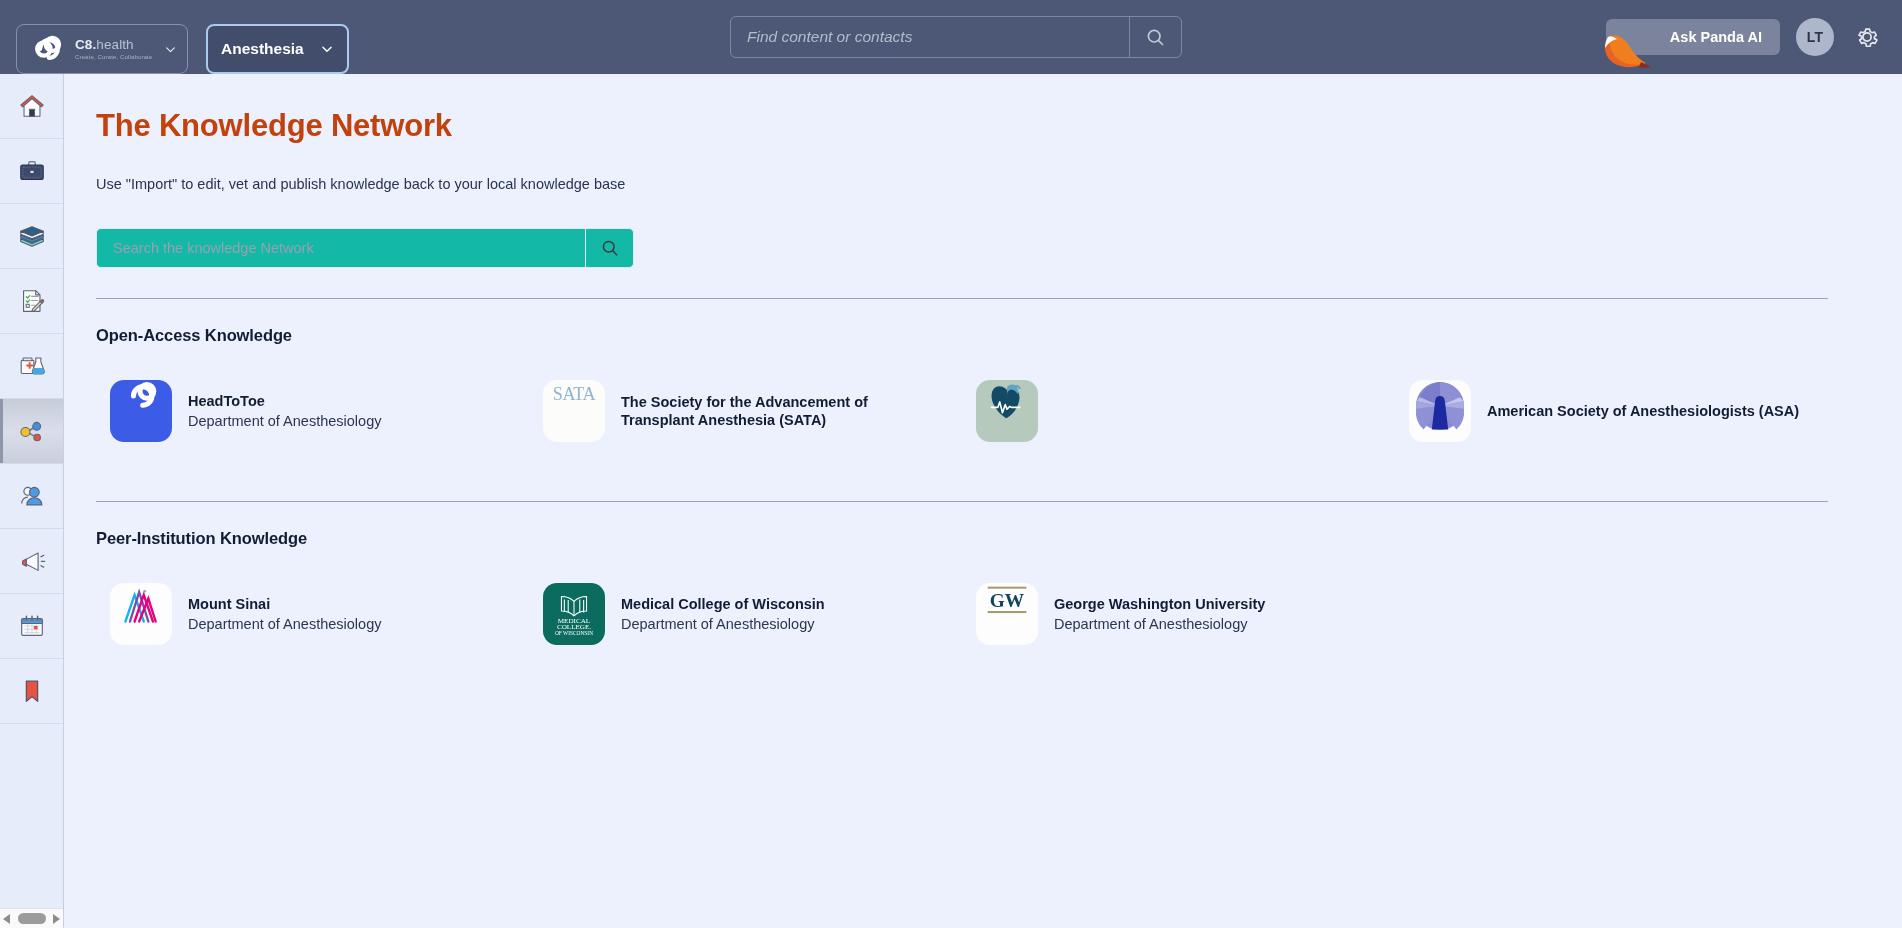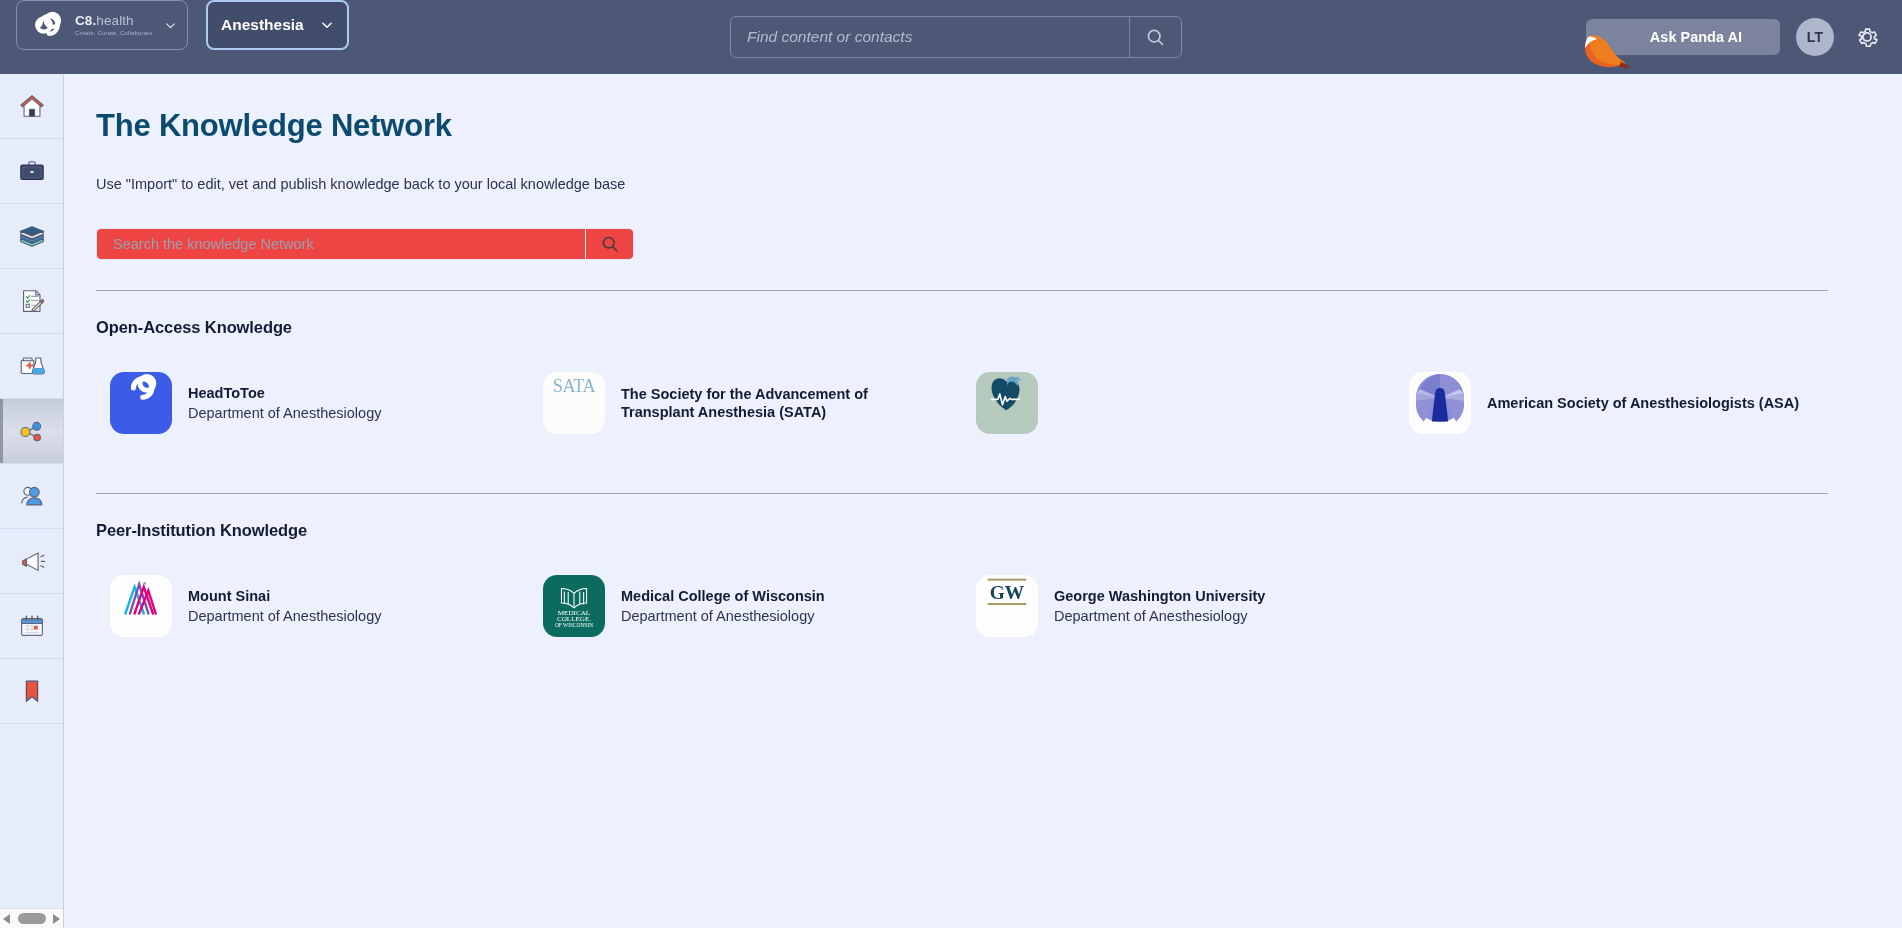--- a/index.html
+++ b/index.html
@@ -8,21 +8,21 @@
     font-family: "Liberation Sans", sans-serif;
     background: #edf1fd;
     overflow: hidden;
   }
 
   
   .topbar {
     position: absolute; top: 0; left: 0;
     width: 1902px; height: 74px;
     background: #4d5876;
-    display: flex; align-items: flex-start;
+    display: flex; align-items: flex-end;
   }
   .brand-pill {
     margin-left: 16px;
     height: 50px; width: 172px;
     border: 1px solid #8791a8; border-radius: 8px;
     display: flex; align-items: center; padding: 0 10px;
   }
   .brand-mark { width: 40px; height: 30px; flex: none; }
   .brand-text { margin-left: 8px; line-height: 1; }
   .brand-name { font-size: 13.5px; font-weight: bold; color: #e9ecf4; letter-spacing: .1px; }
@@ -57,21 +57,21 @@
     width: 52px; height: 100%; border-left: 1px solid #7d87a0;
     display: flex; align-items: center; justify-content: center;
     background: transparent; border-top: 0; border-right: 0; border-bottom: 0;
     cursor: pointer;
   }
 
   .topright { position: absolute; right: 18px; top: 0; height: 74px; display: flex; align-items: center; gap: 16px; }
   .panda-wrap { position: relative; display: flex; align-items: center; }
   .panda-btn {
     height: 36px; background: #7b849c; border: 0; border-radius: 6px;
-    padding: 0 38px 0 64px;
+    padding: 0 18px 0 64px;
     color: #fff; font-size: 14.5px; font-weight: bold;
     font-family: "Liberation Sans", sans-serif; cursor: pointer;
   }
   .panda-icon { position: absolute; left: -6px; top: 8px; width: 62px; height: 44px; pointer-events: none; }
   .avatar {
     width: 38px; height: 38px; border-radius: 50%;
     background: #aeb6cb; color: #2b3450;
     display: flex; align-items: center; justify-content: center;
     font-size: 14px; font-weight: bold; letter-spacing: .3px; cursor: pointer;
   }
@@ -110,27 +110,27 @@
 
   
   .main {
     position: absolute; top: 74px; left: 64px;
     width: 1838px; height: 854px;
     background: #edf1fd;
     padding: 34px 74px 0 32px;
     overflow: hidden;
   }
   .page-title {
-    font-size: 31px; font-weight: bold; color: #0c4a6e;
+    font-size: 31px; font-weight: bold; color: #c2410c;
     letter-spacing: -.2px;
   }
   .intro { margin-top: 30px; font-size: 14.5px; color: #28334f; line-height: 21px; }
   .search-row { margin-top: 33px; }
   .ksearch {
-    width: 538px; height: 32px; background: #ef4444;
+    width: 538px; height: 40px; background: #14b8a6;
     border: 1px solid #e2e6ef; border-radius: 5px;
     display: flex; align-items: center;
   }
   .ksearch-in {
     flex: 1; height: 100%; border: 0; outline: none; background: transparent;
     padding: 0 16px; font-size: 14.5px; color: #333;
     font-family: "Liberation Sans", sans-serif;
   }
   .ksearch-in::placeholder { color: #9ba0ad; opacity: 1; }
   .ksearch-btn {

